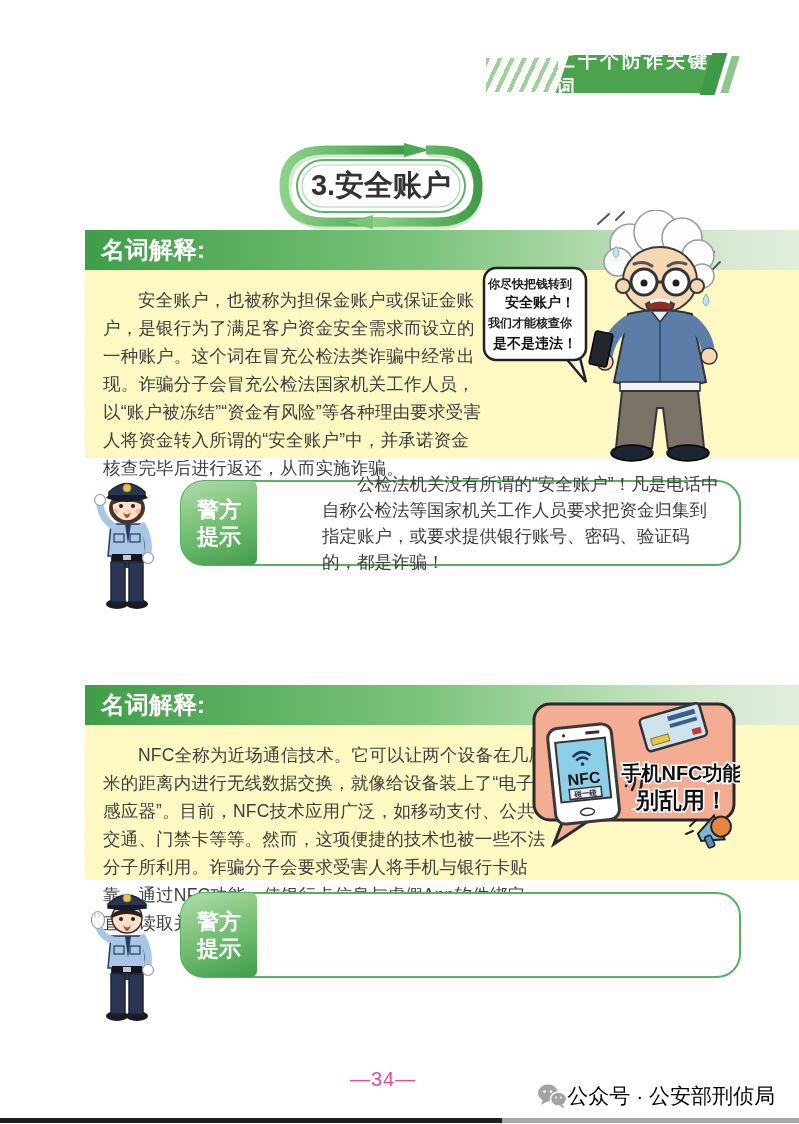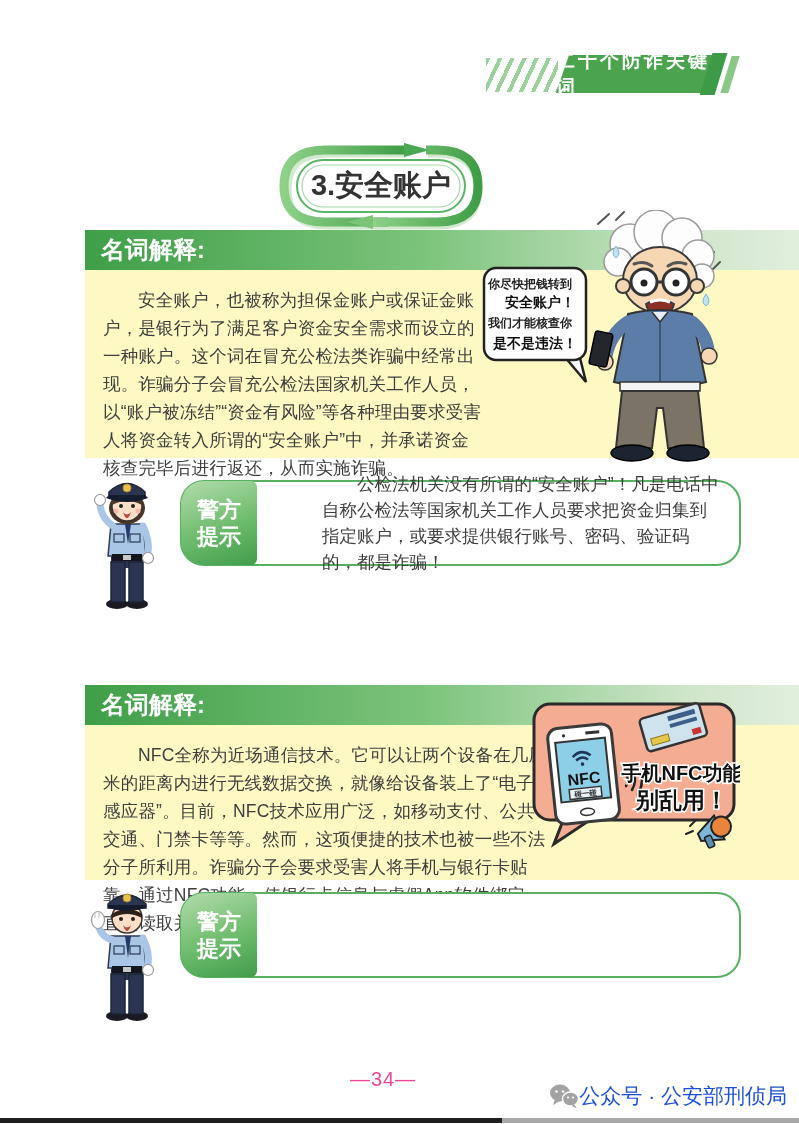--- a/index.html
+++ b/index.html
@@ -33,22 +33,22 @@
   .tip-label{position:absolute;left:-1px;top:-1px;bottom:-1px;width:76px;
     background:linear-gradient(160deg,#b2dcab 0%,#6fbc6e 55%,#3f9d4b 100%);
     border-radius:23px 6px 6px 23px;color:#fff;font-size:22px;font-weight:800;
     display:flex;flex-direction:column;align-items:center;justify-content:center;line-height:1.25;}
   .tip-text{margin-left:108px;padding:8px 16px 8px 0;font-size:17.5px;line-height:26px;
     color:#3e3e3e;text-indent:2em;}
   .figure{position:absolute;text-align:center;}
   
   .page-num{position:absolute;left:0;top:1068px;width:766px;text-align:center;
     font-size:20px;color:#ec4899;letter-spacing:1px;}
-  .wechat-line{position:absolute;right:12px;top:1082px;display:flex;align-items:center;
-    color:#1d4ed8;font-size:21px;}
+  .wechat-line{position:absolute;right:24px;top:1082px;display:flex;align-items:center;
+    color:#000000;font-size:21px;}
   .bottom-bar-dark{position:absolute;left:0;bottom:1px;width:502px;height:5px;background:#1e1e1e;}
   .bottom-bar-light{position:absolute;left:502px;bottom:1px;width:297px;height:5px;background:#a8a8a8;}
 </style>
 </head>
 <body>
 
 <div class="page">
 
   <div class="banner-stripes"></div>
   <div class="banner-main">

